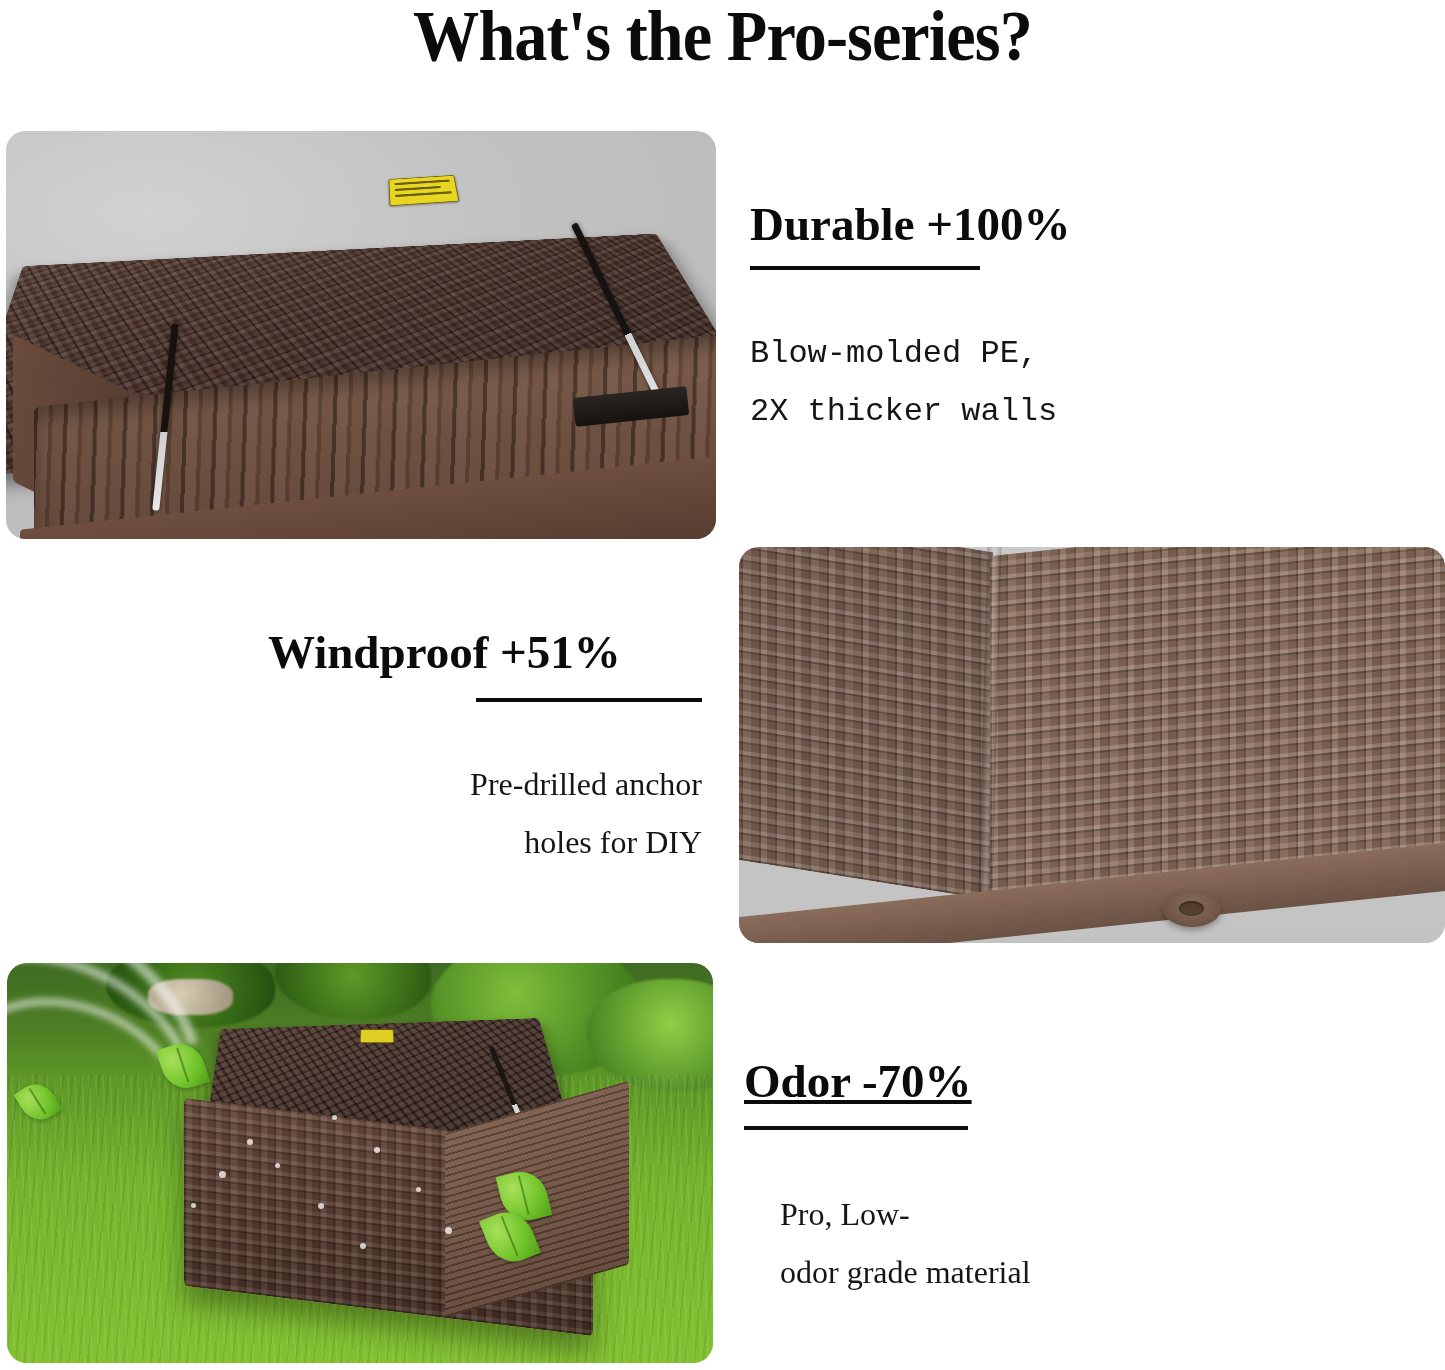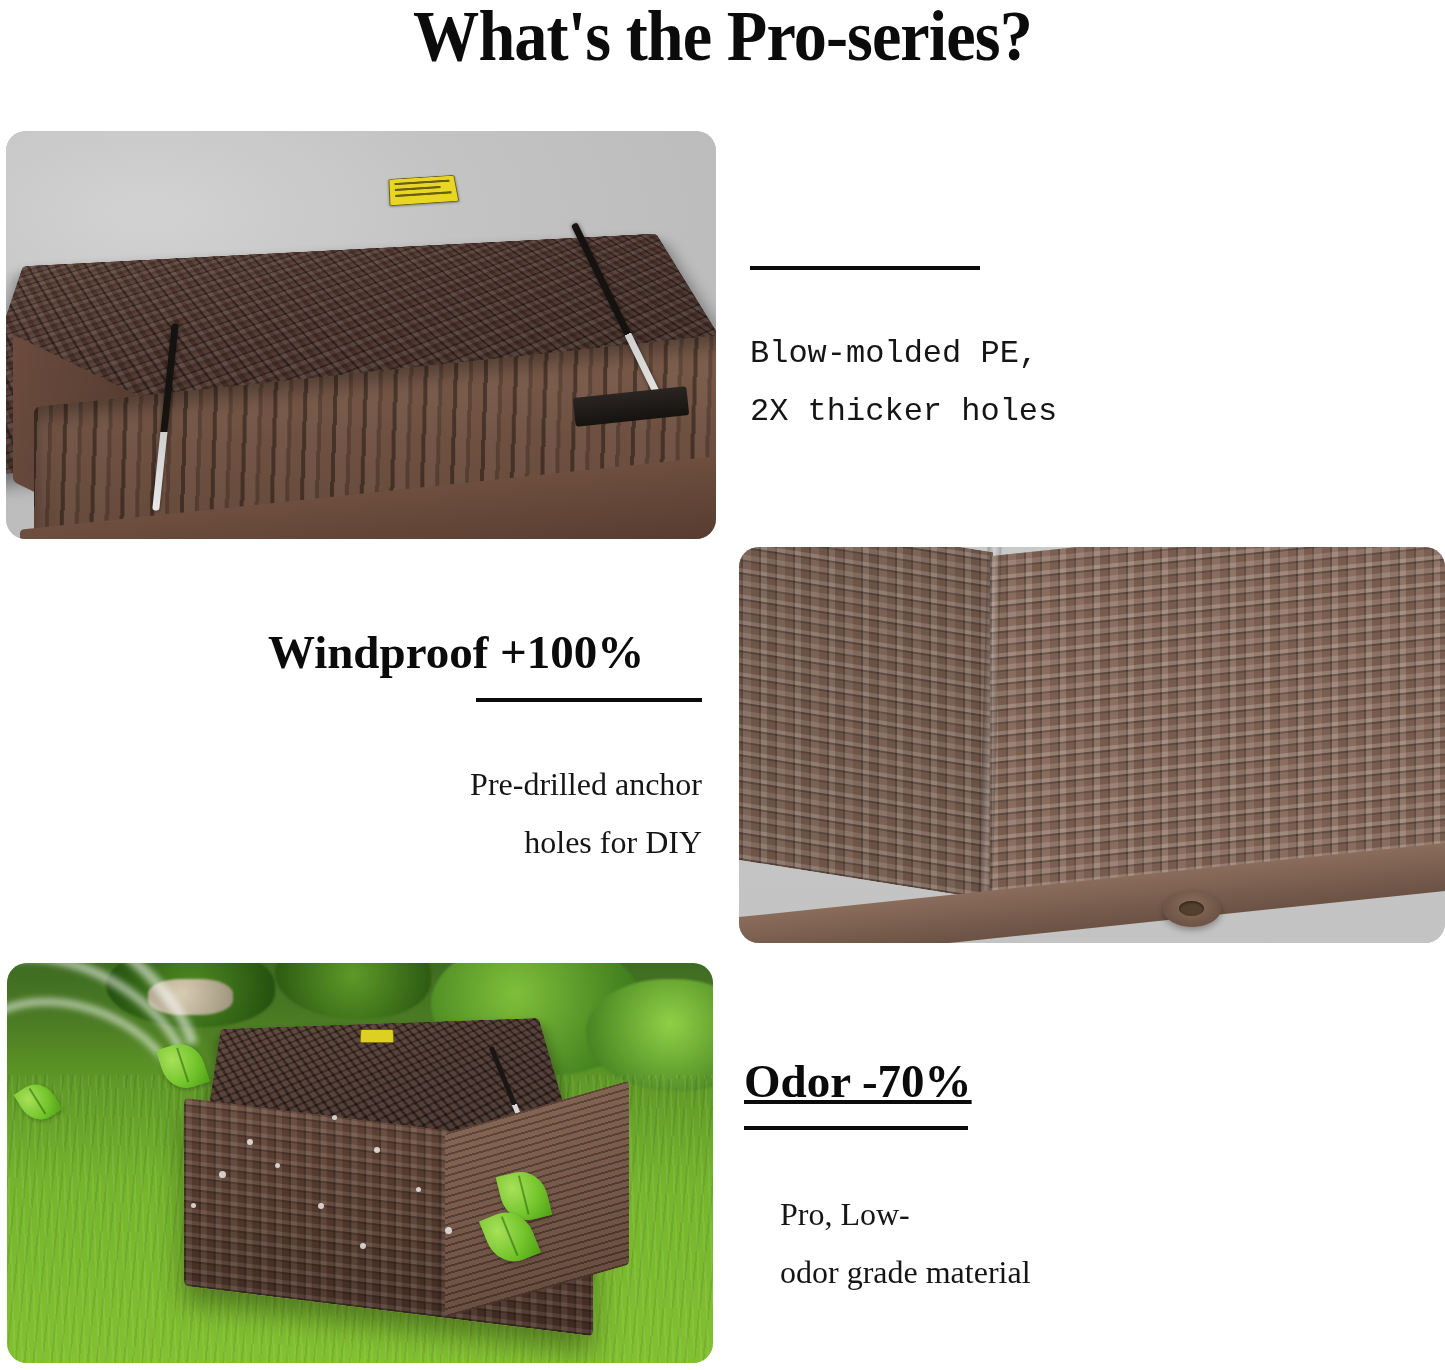--- a/index.html
+++ b/index.html
@@ -366,27 +366,28 @@
     <div class="strut" id="strut-left"></div>
     <div class="strut" id="strut-right"></div>
     <div class="hinge"></div>
     <div class="warn-label">
       <i></i>
         <i></i>
         <i></i>
     </div>
   </div>
 
+  <div class="feature-heading" id="durable-heading">Durable +100%</div>
   <div class="rule" id="durable-rule"></div>
   <div class="feature-body" id="durable-body">
     <div>Blow-molded PE,</div>
-    <div>2X thicker holes</div>
-  </div>
-
-  <div class="feature-heading" id="windproof-heading">Windproof +100%</div>
+    <div>2X thicker walls</div>
+  </div>
+
+  <div class="feature-heading" id="windproof-heading">Windproof +51%</div>
   <div class="rule" id="windproof-rule"></div>
   <div class="feature-body" id="windproof-body">
     <div>Pre-drilled anchor</div>
     <div>holes for DIY</div>
   </div>
 
   <div class="photo" id="photo-corner">
     <div class="corner-bg"></div>
     <div class="weave" id="face-left"></div>
     <div class="weave" id="face-right"></div>

